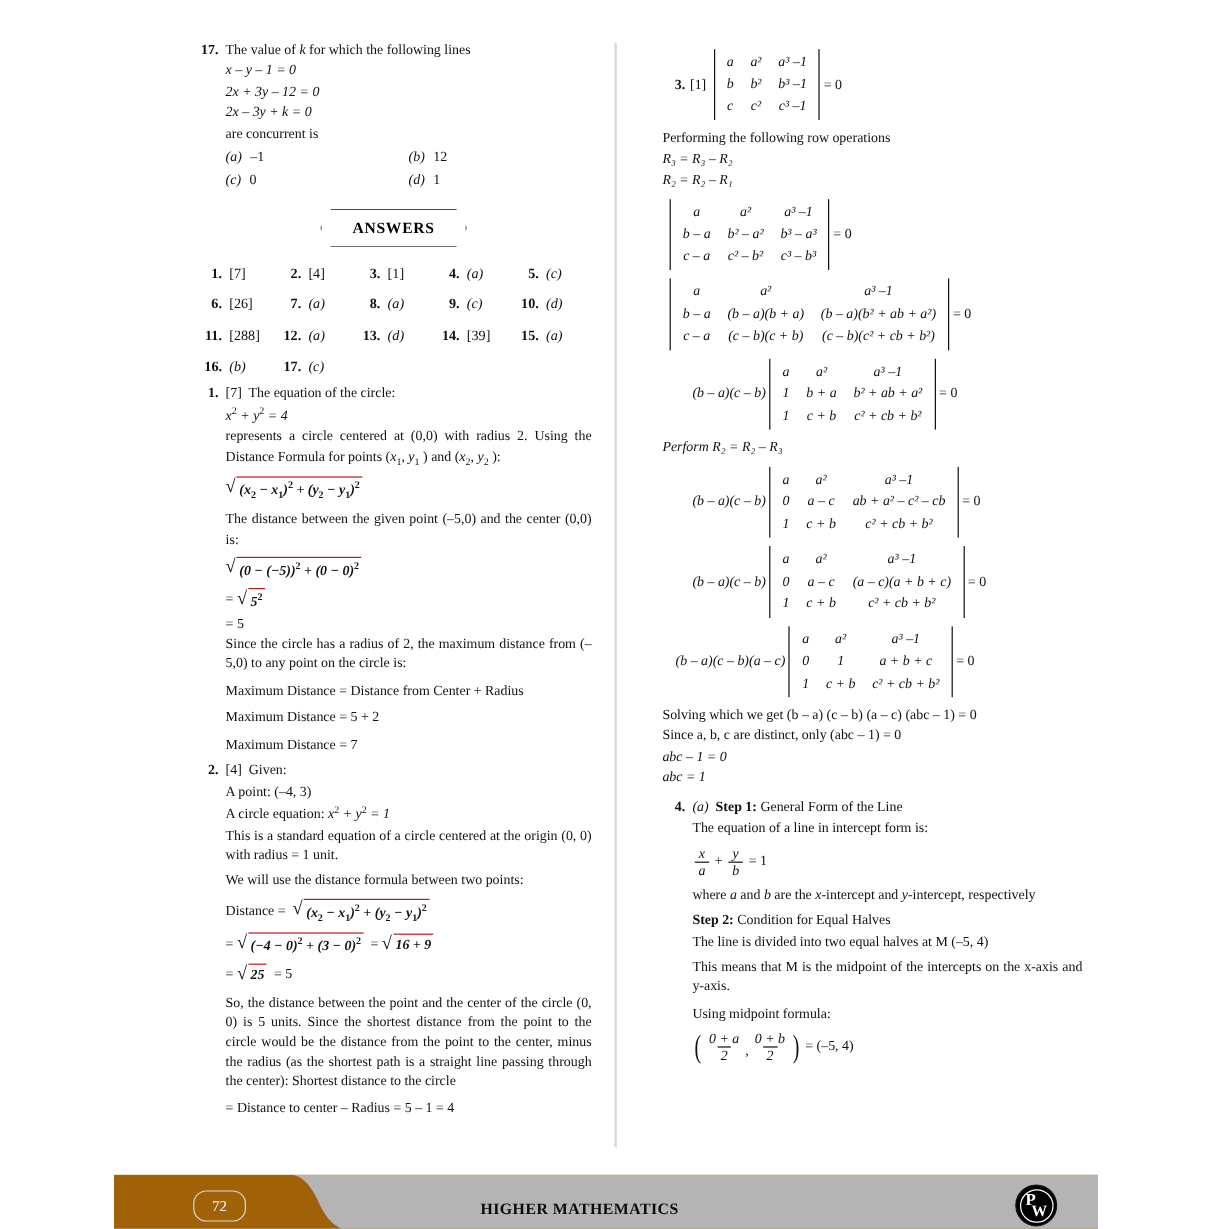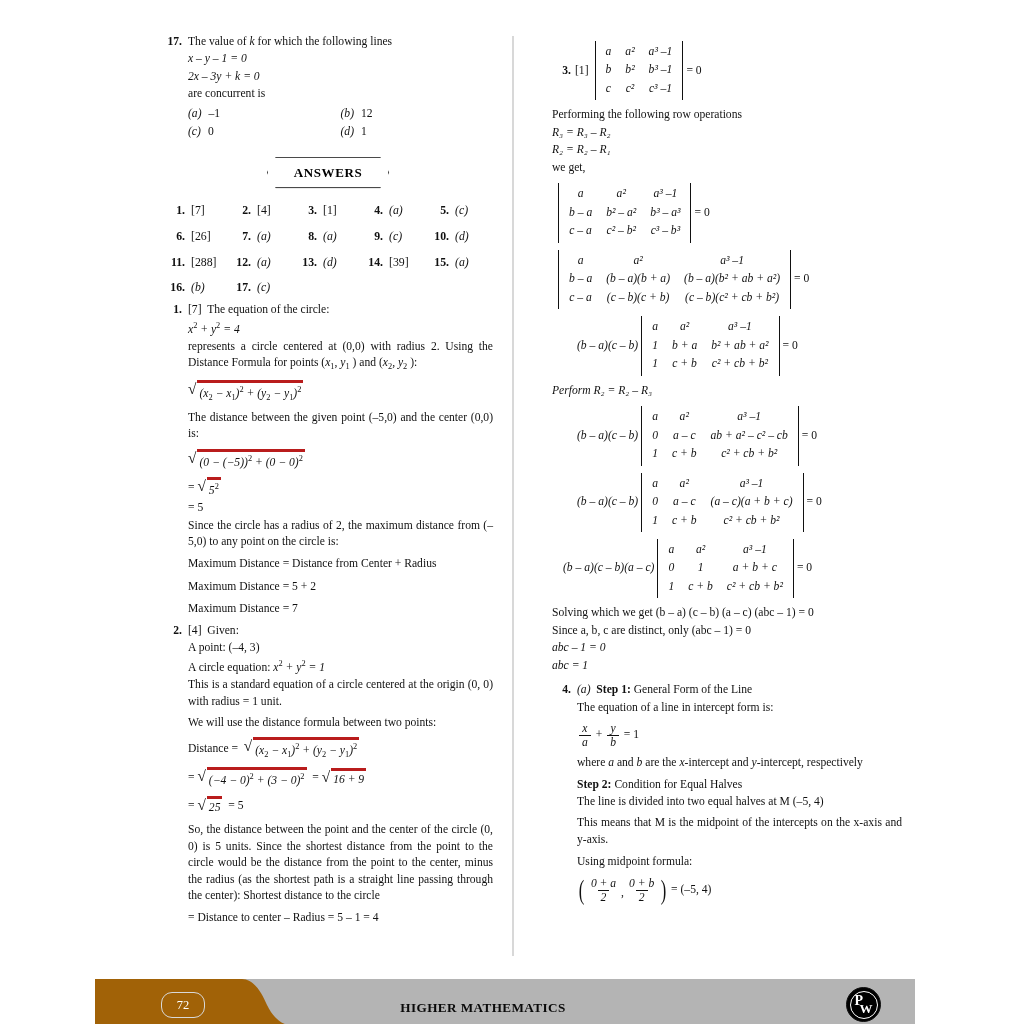--- a/index.html
+++ b/index.html
@@ -114,22 +114,23 @@
     white-space: nowrap;
     vertical-align: middle;
   }
   .sqrt > .rad {
     font-size: 1.32em;
     line-height: 1;
     padding-right: 1px;
     transform: translateY(1px);
   }
   .sqrt > .under {
-    border-top: 3px solid #b91c1c;
+    border-top: 1px solid #b91c1c;
     padding: 1px 2px 0 2px;
+    font-weight: bold;
   }
 
   .frac {
     display: inline-flex;
     flex-direction: column;
     align-items: center;
     vertical-align: middle;
     margin: 0 2px;
     font-style: italic;
   }
@@ -260,20 +261,21 @@
 
   <div class="divider"></div>
 
   <div class="col col-left">
 
     <div class="q">
       <div class="q-num">17.</div>
       <div class="q-body">
         <div>The value of <i>k</i> for which the following lines</div>
         <div class="ln math">x – y – 1 = 0</div>
+        <div class="ln math">2x + 3y – 12 = 0</div>
         <div class="ln math">2x – 3y + k = 0</div>
         <div class="ln">are concurrent is</div>
       </div>
     </div>
     <div class="opts">
       <div class="opt">
         <span class="opt-k">(a)</span>
         <span>–1</span>
       </div>
       <div class="opt">
@@ -482,21 +484,20 @@
               </tr>
         </tbody>
           </table>
       </span>
       <span class="det-post" style="font-style:normal">= 0</span>
     </div>
 
     <div class="ln">Performing the following row operations</div>
     <div class="ln math">R₃ = R₃ – R₂</div>
     <div class="ln math">R₂ = R₂ – R₁</div>
-    <div class="ln">we get,</div>
 
     <div class="det-row" style="margin-left:6px">
       <span class="det">
         <table>
           <tbody>
               <tr>
                 <td>a</td>
                 <td>a²</td>
                 <td>a³ –1</td>
               </tr>

